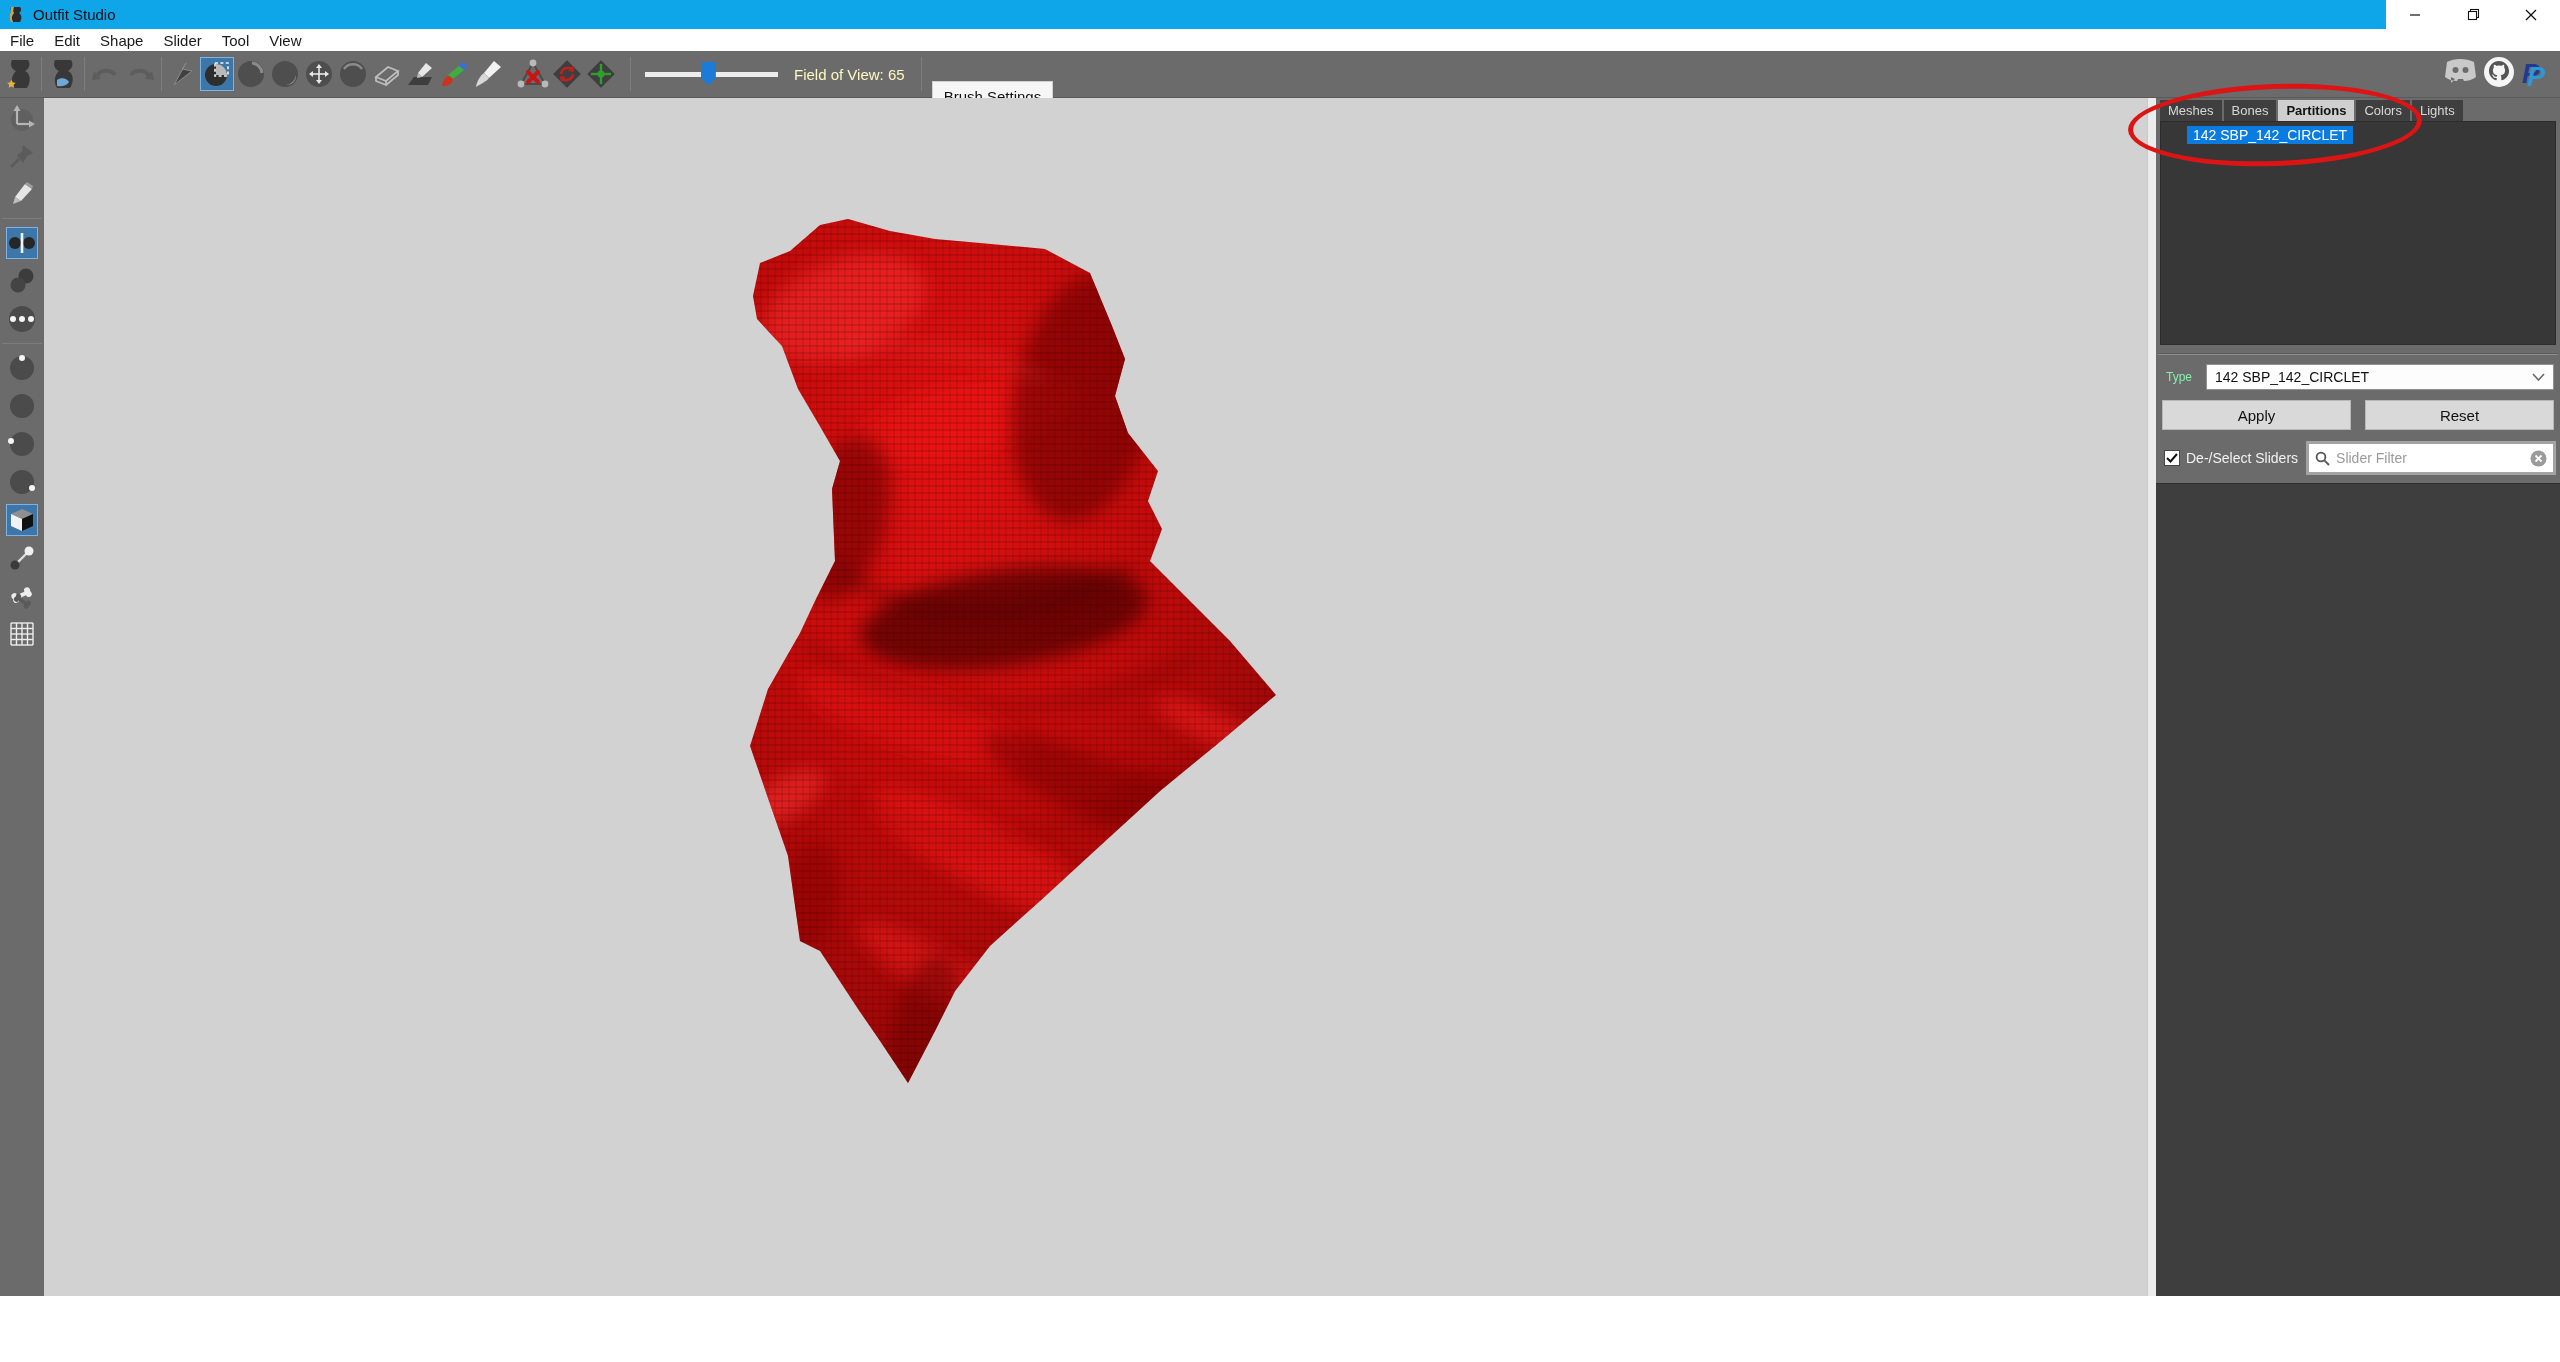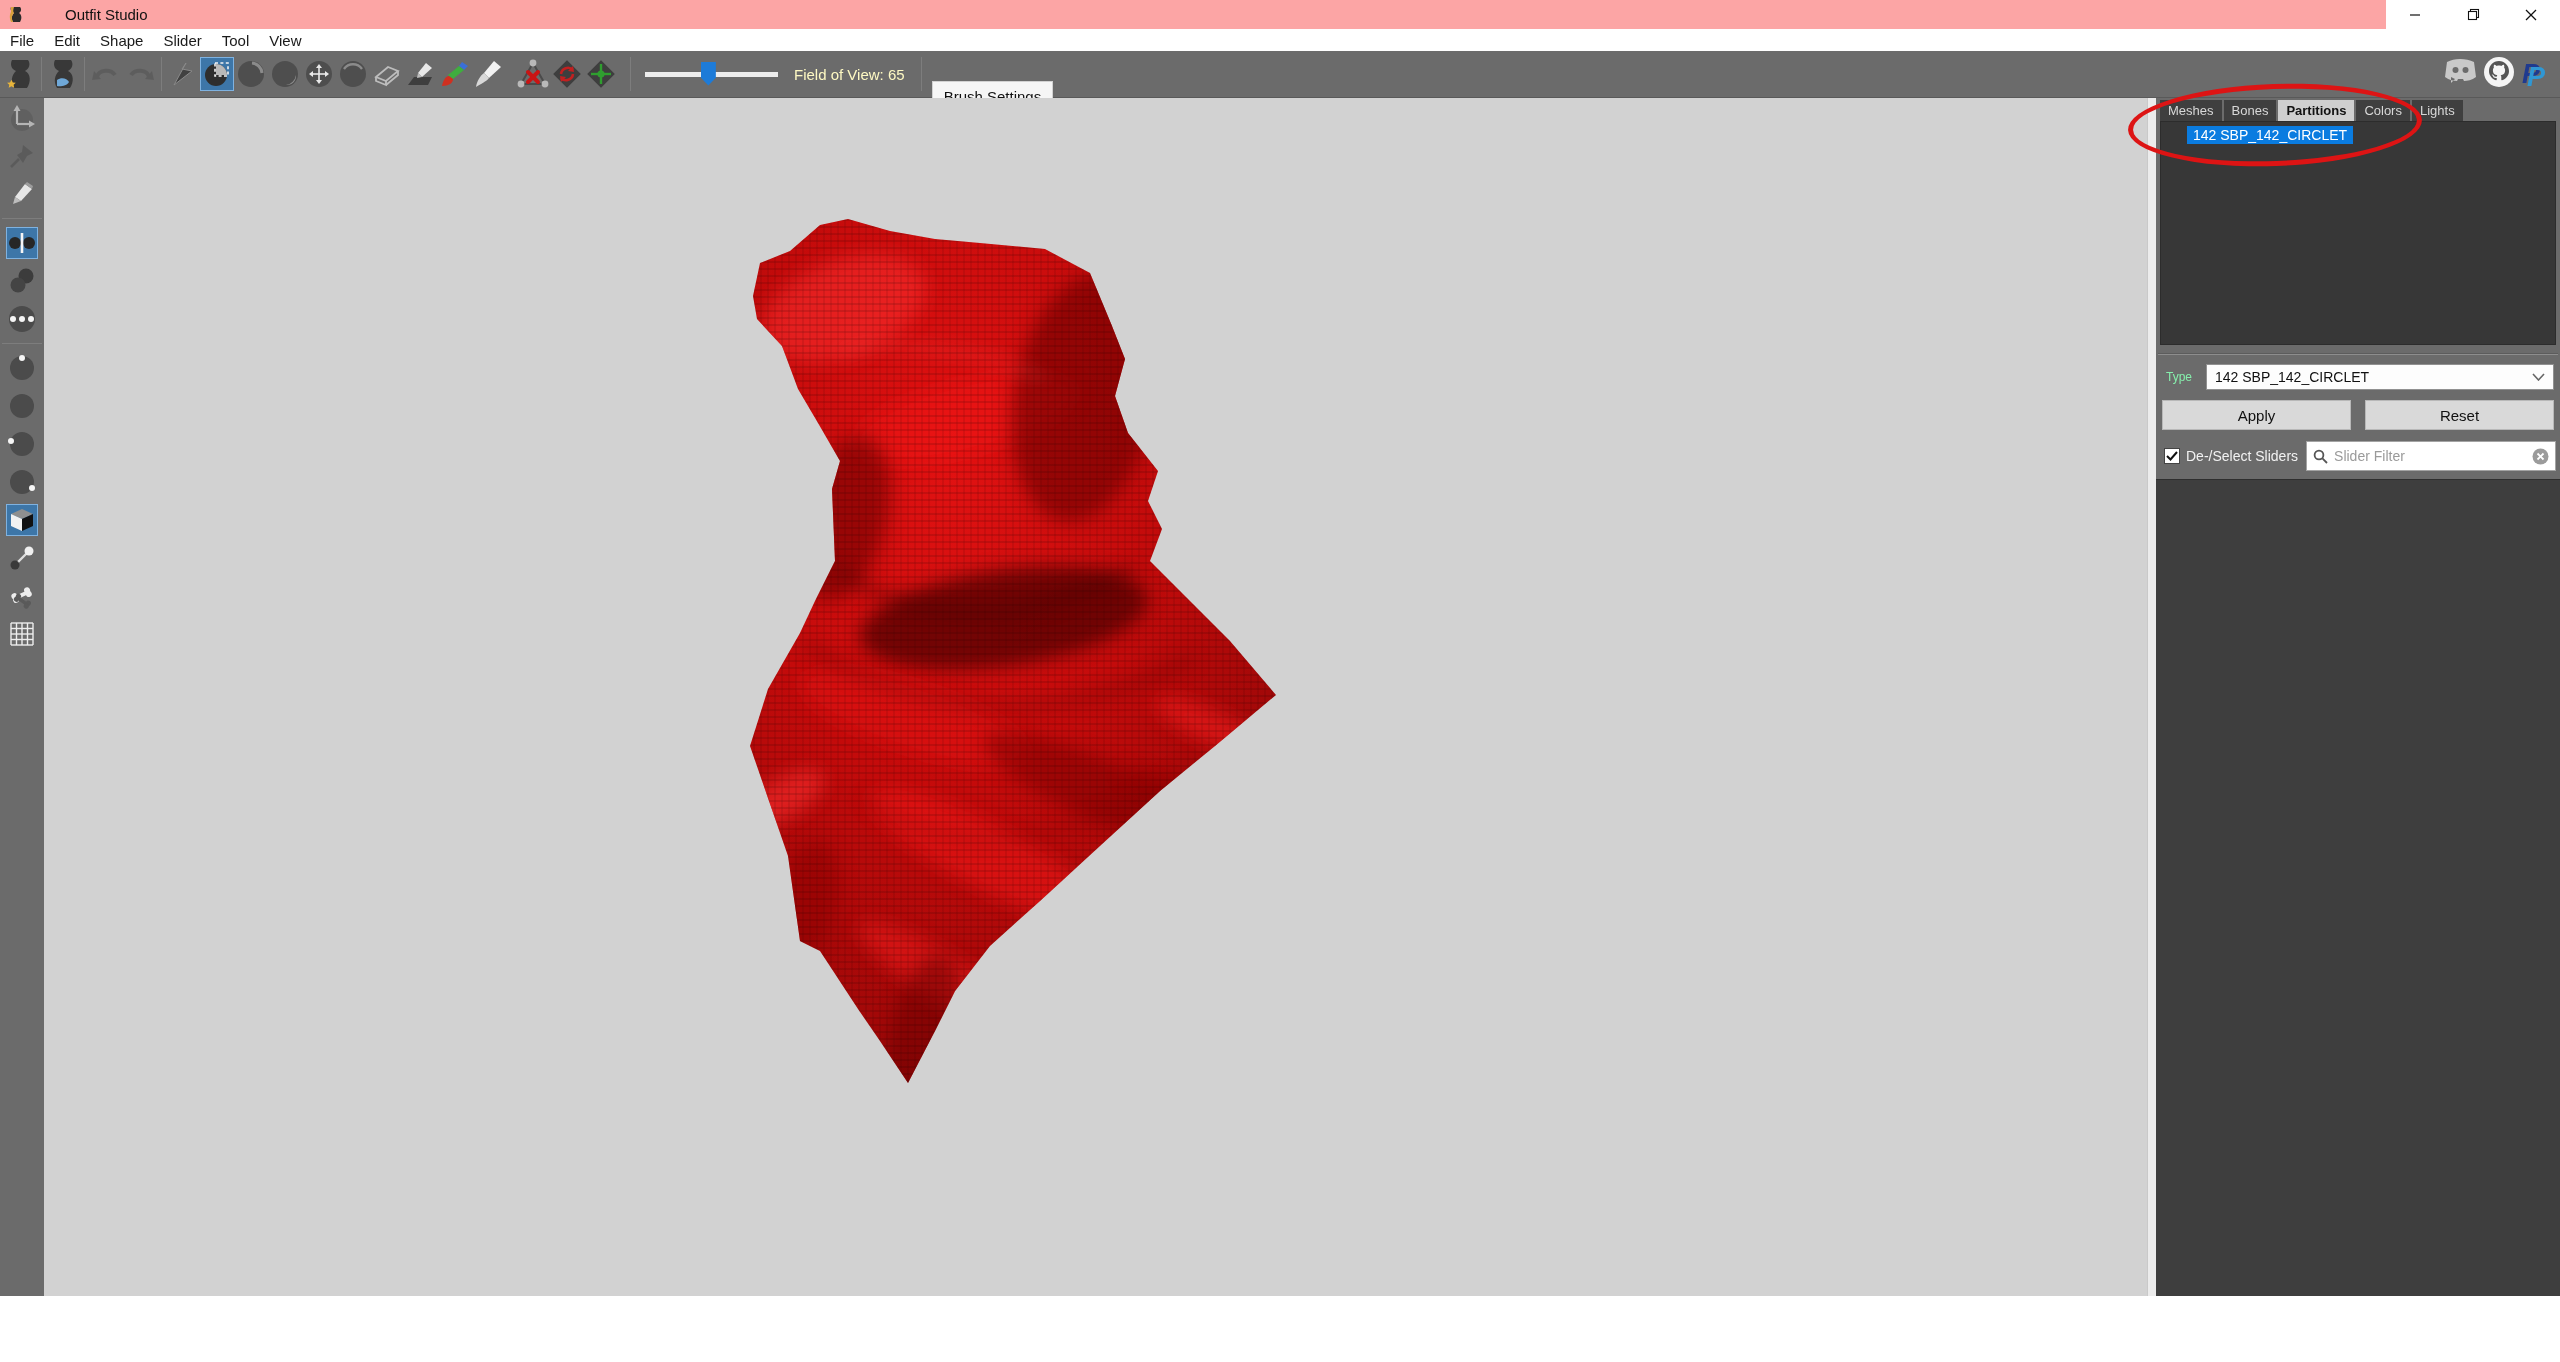--- a/index.html
+++ b/index.html
@@ -1,20 +1,20 @@
 <!DOCTYPE html>
 <html><head>
 <meta charset="utf-8">
 <style>
   * { margin:0; padding:0; box-sizing:border-box; }
   html,body { width:2560px; height:1362px; overflow:hidden; background:#fff;
               font-family:"Liberation Sans", sans-serif; }
 
   
-  .titlebar { height:29px; background:#fca5a5; display:flex; align-items:center; position:relative;gap:32px; }
+  .titlebar { height:29px; background:#0ea5e9; display:flex; align-items:center; position:relative; }
   .app-icon { width:17px; height:17px; margin-left:8px; }
   .title-text { font-size:15px; color:#111; margin-left:8px; }
   .win-btns { position:absolute; right:0; top:0; height:29px; display:flex; }
   .win-btn { width:58px; height:29px; display:flex; align-items:center; justify-content:center; background:#fff; }
 
   
   .menubar { height:22px; background:#ffffff; display:flex; align-items:center; }
   .menu-item { font-size:15px; color:#1a1a1a; padding:0 10px; }
 
   
@@ -62,21 +62,21 @@
   .type-label { color:#86efac; font-size:12px; width:40px; }
   .dropdown { flex:1; height:26px; background:#fdfdfd; border:1px solid #919191; display:flex; align-items:center;
               padding:0 8px; font-size:14px; color:#111; position:relative; }
   .dropdown .chev { position:absolute; right:8px; }
   .btn-row { display:flex; gap:14px; margin:10px 6px 0 6px; }
   .panel-btn { flex:1; height:30px; background:#d9d9d9; border:1px solid #b8b8b8; font-size:15px; color:#111;
                display:flex; align-items:center; justify-content:center; }
   .filter-row { display:flex; align-items:center; margin:11px 4px 0 8px; }
   .checkbox { width:16px; height:16px; background:#fff; border:1px solid #444; display:flex; align-items:center; justify-content:center; }
   .cb-label { color:#f2f2f2; font-size:14px; margin:0 8px 0 6px; white-space:nowrap; }
-  .searchbox { flex:1; height:26px; background:#fff; border:1px solid #a3a3a3; display:flex; align-items:center; padding:14px 6px; }
+  .searchbox { flex:1; height:26px; background:#fff; border:3px solid #a3a3a3; display:flex; align-items:center; padding:14px 6px; }
   .searchbox input { border:none; outline:none; flex:1; font-size:14px; color:#333; margin-left:6px;
                      font-family:"Liberation Sans", sans-serif; background:transparent; }
   .searchbox input::placeholder { color:#9a9a9a; }
   .slider-area { flex:1; background:#3e3e3e; margin-top:8px; border-top:1px solid #2e2e2e; }
 
   
   .annotation-ellipse { position:absolute; left:2128px; top:84px; width:294px; height:82px;
                         border:5px solid #dd1414; border-radius:50%; transform:rotate(-2deg); pointer-events:none; z-index:50; }
 </style>
 </head>

